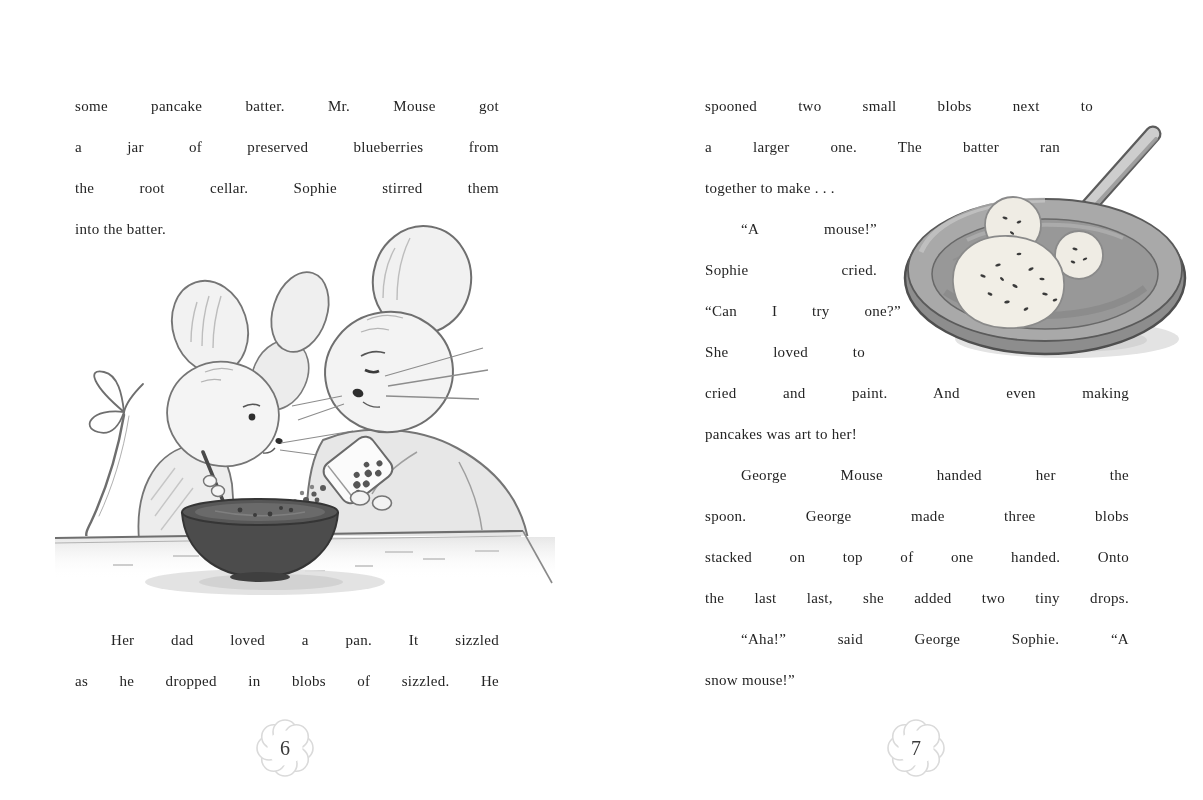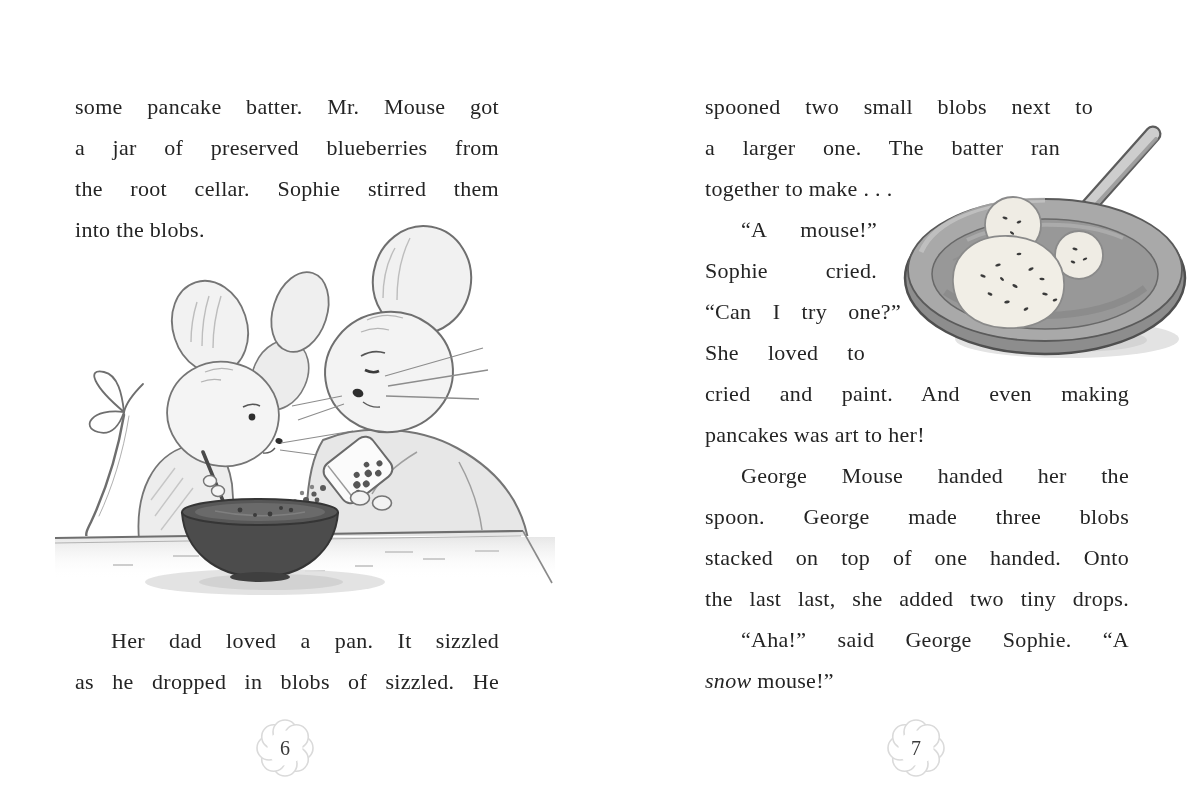--- a/index.html
+++ b/index.html
@@ -1,23 +1,23 @@
 <!DOCTYPE html>
 <html><head>
 <meta charset="utf-8">
 <style>
   html,body{margin:0;padding:0;background:#ffffff;}
   .stage{position:relative;width:1203px;height:800px;background:#ffffff;overflow:hidden;
          font-family:"Liberation Serif", serif;}
   .illu{position:absolute;z-index:1;}
-  .line{position:absolute;z-index:2;font-size:22px;line-height:41px;color:#242424;
+  .line{position:absolute;z-index:2;font-size:15px;line-height:41px;color:#242424;
         letter-spacing:0.3px;white-space:normal;}
   .just{text-align:justify;text-align-last:justify;text-justify:inter-word;}
   .indent{padding-left:36px;box-sizing:border-box;font-family:Liberation Serif, serif;}
-  .it{font-style:italic;}
+  .it{}
   .badge{position:absolute;width:58px;height:58px;z-index:2;}
   .badge svg{position:absolute;left:0;top:0;}
   .pagenum{position:absolute;inset:0;display:flex;align-items:center;justify-content:center;
            font-size:20px;color:#3a3a3a;z-index:1;}
 </style>
 </head>
 <body>
 
 <div class="stage">
 
@@ -127,21 +127,21 @@
           <circle cx="200" cy="315" r="2"></circle>
             <circle cx="226" cy="308" r="2"></circle>
         </g>
         <ellipse cx="205" cy="377" rx="30" ry="5" fill="#3f3f3f"></ellipse>
       </g>
     </svg>
 
     <div class="line just" style="left:75px;top:86px;width:424px">some pancake batter. Mr. Mouse got</div>
     <div class="line just" style="left:75px;top:127px;width:424px">a jar of preserved blueberries from</div>
     <div class="line just" style="left:75px;top:168px;width:424px">the root cellar. Sophie stirred them</div>
-    <div class="line" style="left:75px;top:209px">into the blobs.</div>
+    <div class="line" style="left:75px;top:209px">into the batter.</div>
     <div class="line just indent" style="left:75px;top:620px;width:424px">Her dad loved a pan. It sizzled</div>
     <div class="line just" style="left:75px;top:661px;width:424px">as he dropped in blobs of sizzled. He</div>
 
     <div class="badge" style="left:256px;top:719px">
       <svg width="58" height="58" viewBox="0 0 58 58">
         <g fill="#ffffff" stroke="#dadada" stroke-width="1.6">
           <circle cx="45" cy="29" r="12"></circle>
             <circle cx="40.3" cy="40.3" r="12"></circle>
             <circle cx="29" cy="45" r="12"></circle>
           <circle cx="17.7" cy="40.3" r="12"></circle>

